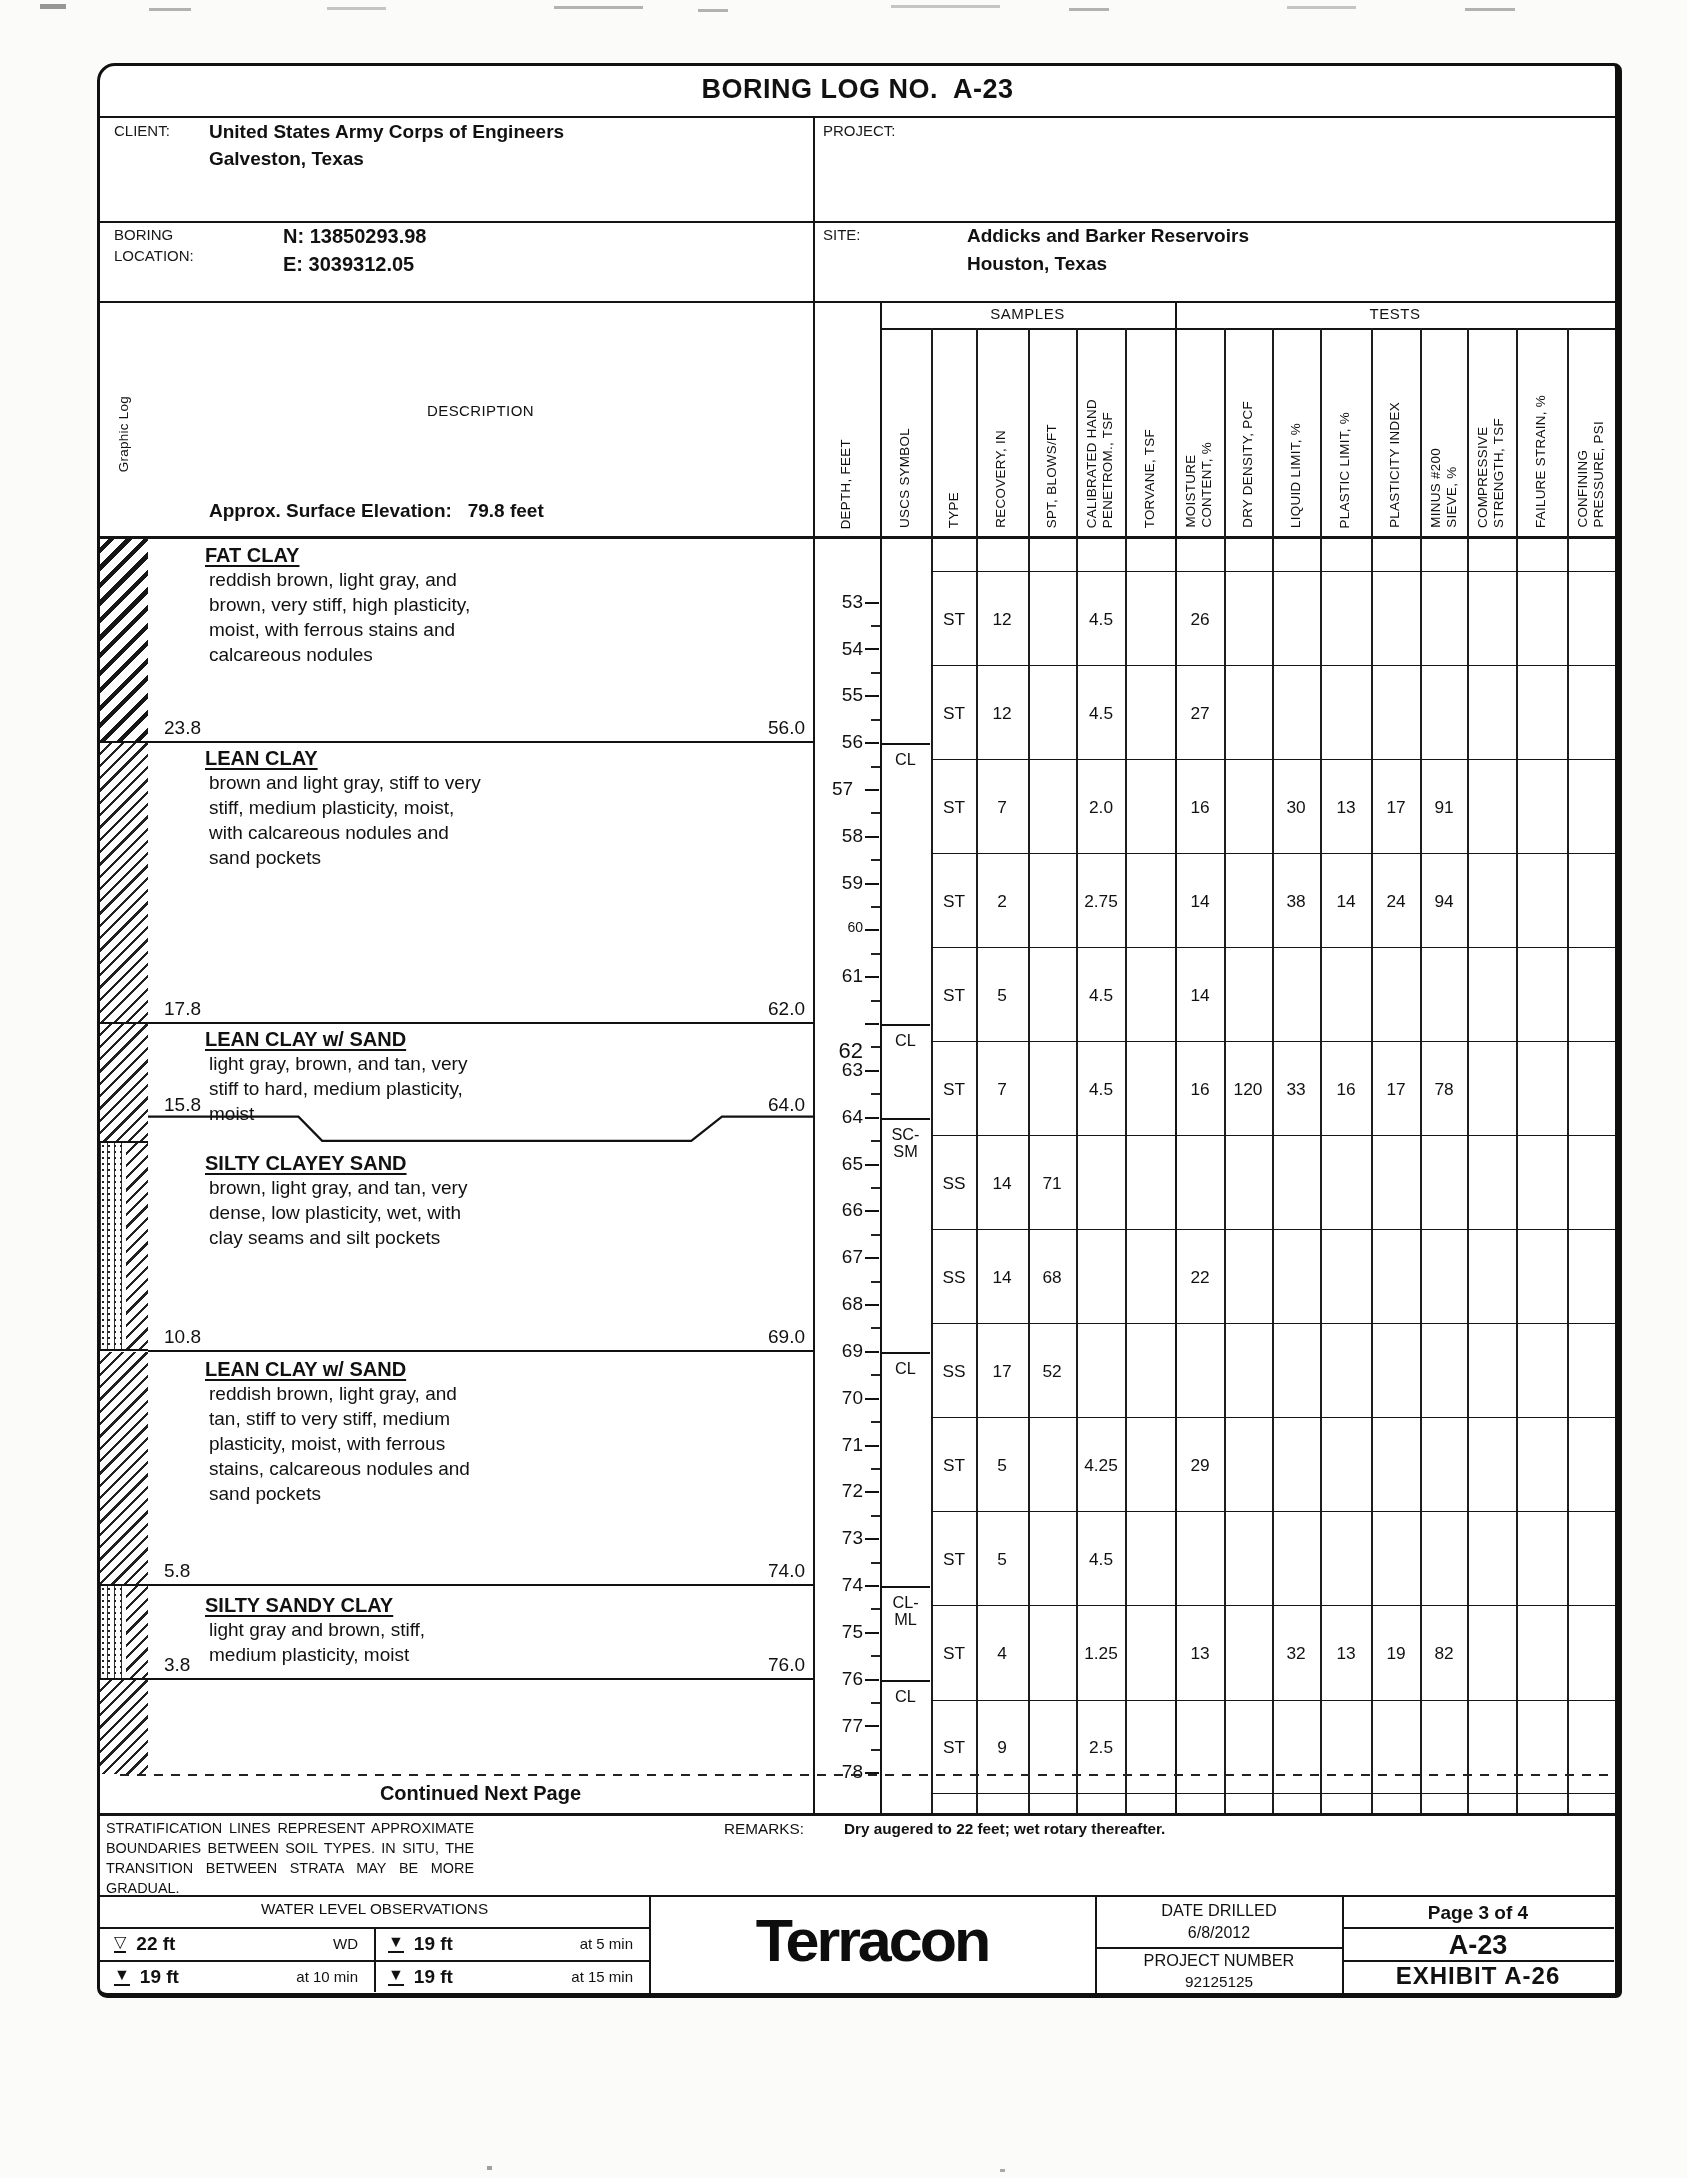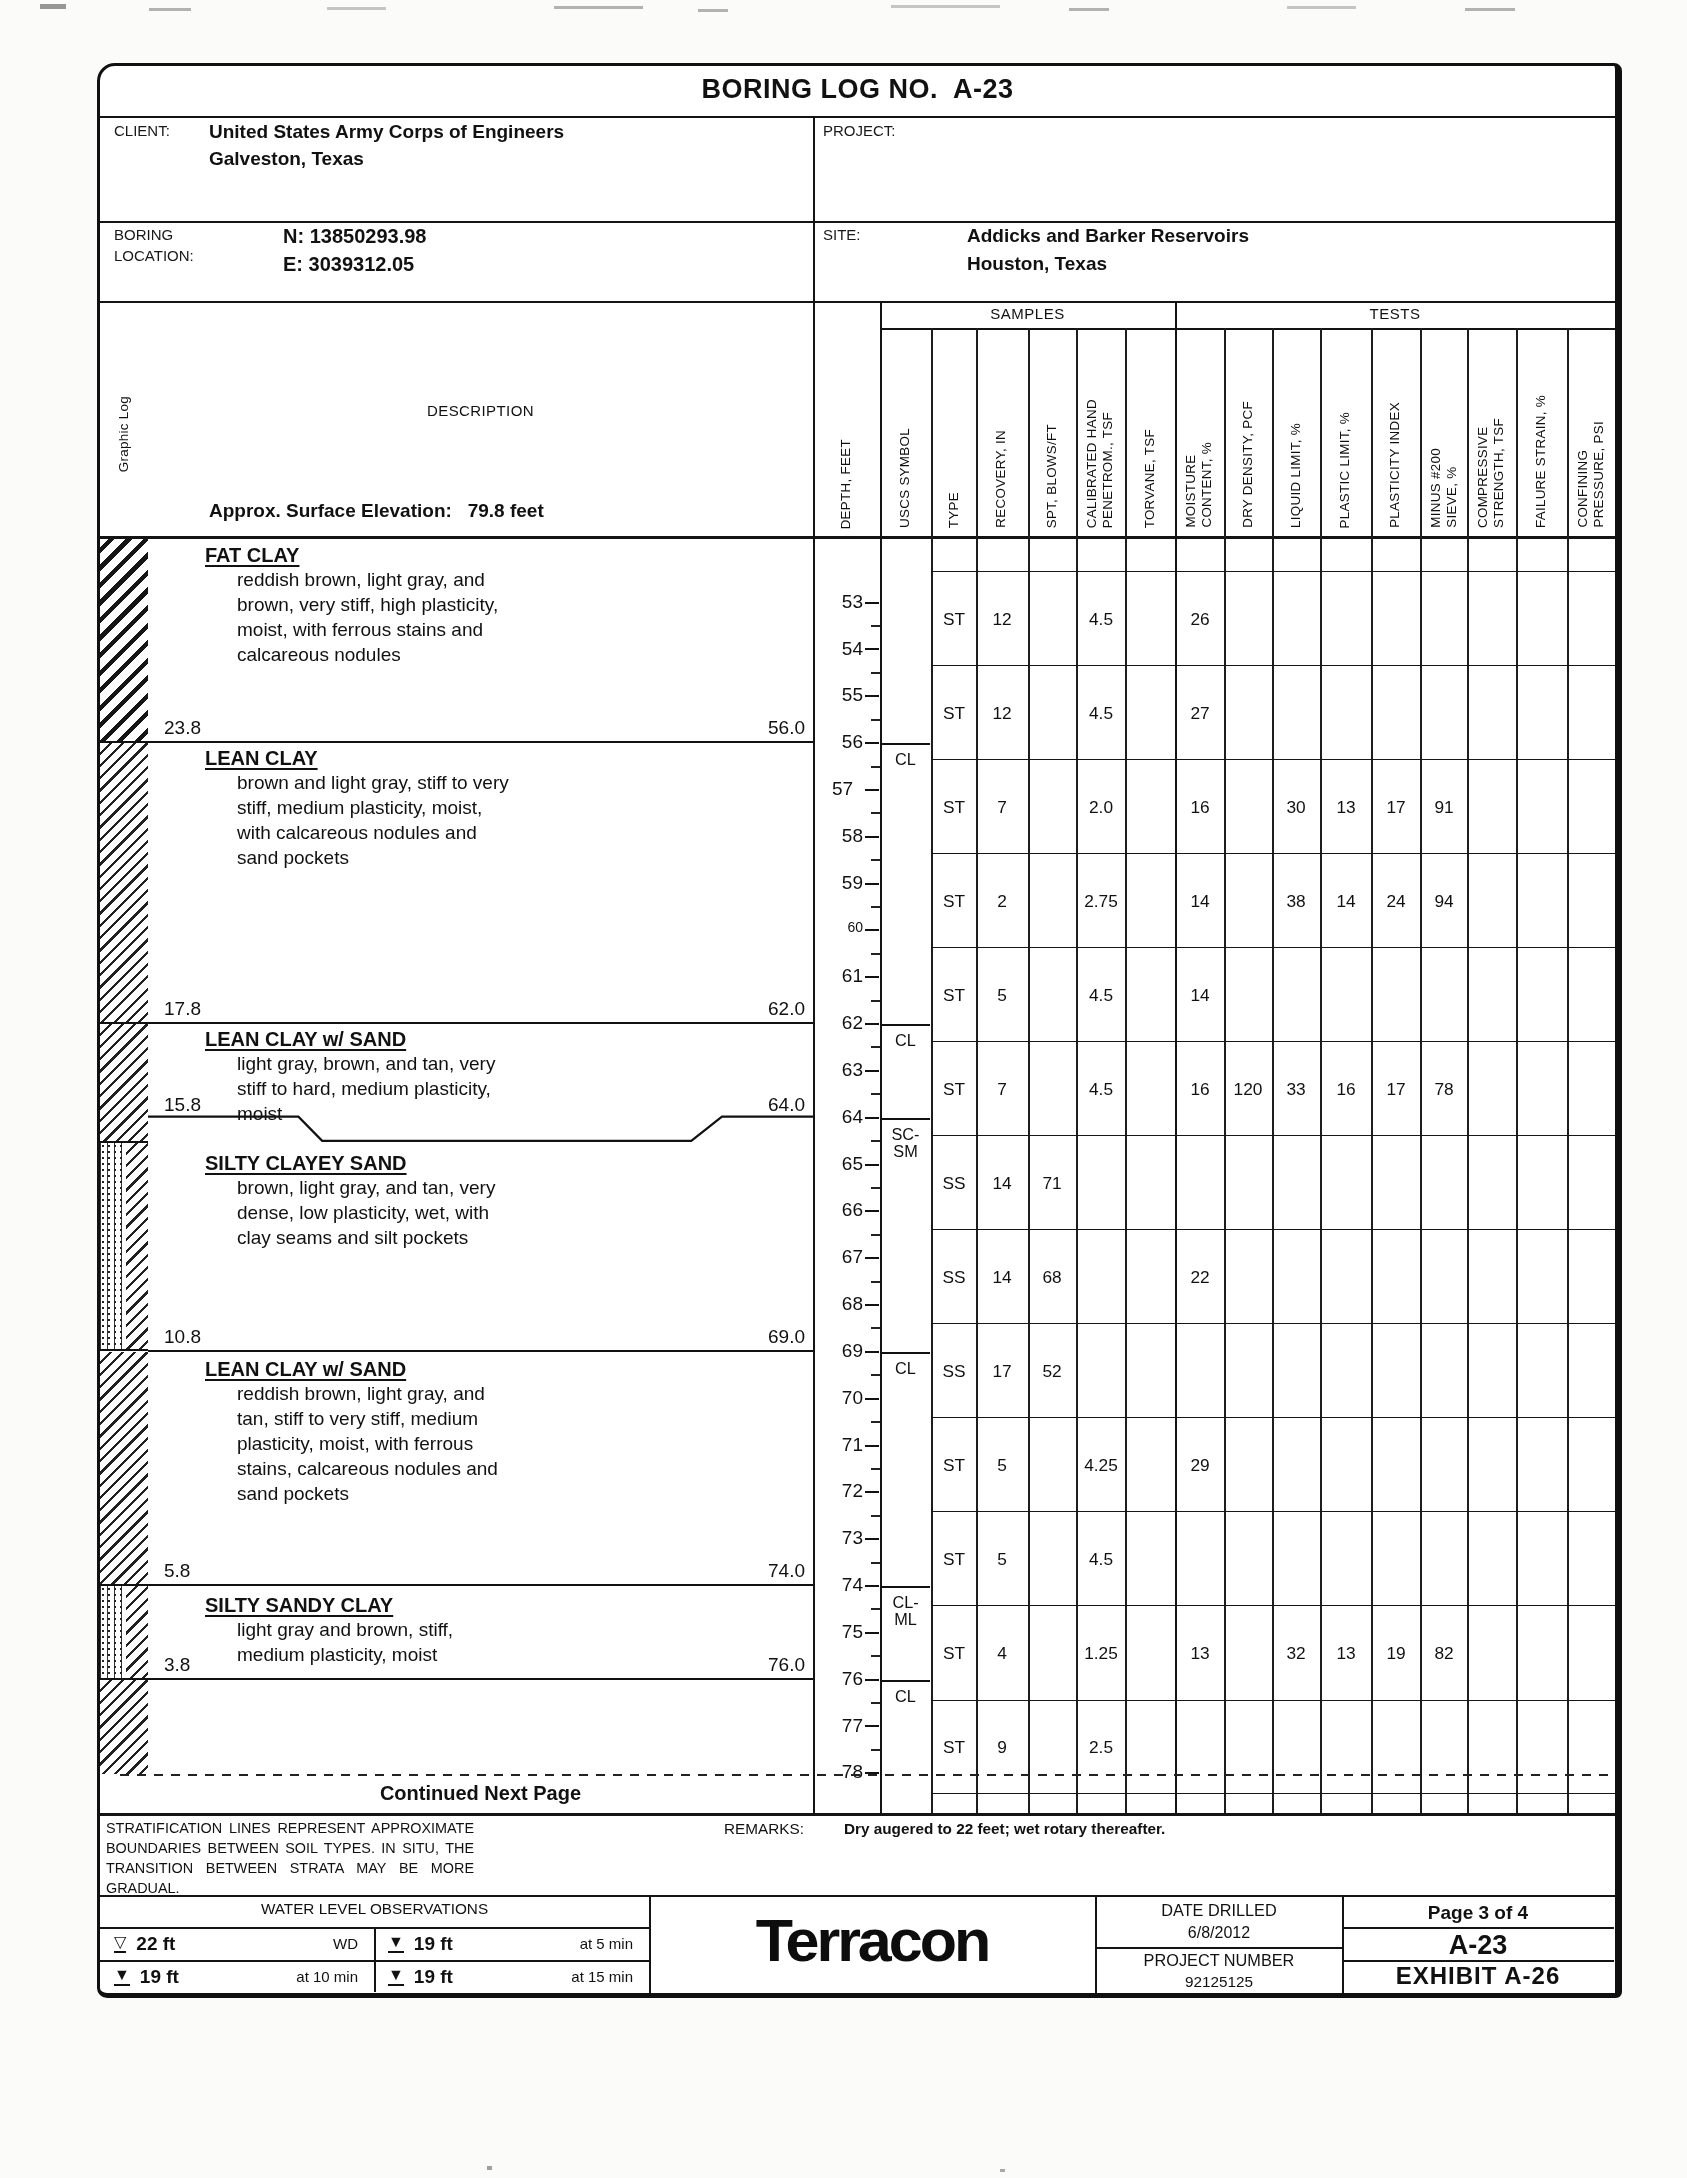--- a/index.html
+++ b/index.html
@@ -9,21 +9,21 @@
   .abs{position:absolute;}
   .title{left:0;top:8px;width:1515px;text-align:center;font-size:27px;font-weight:bold;letter-spacing:0.5px;white-space:pre;}
   .lbl{font-size:15px;color:#181818;}
   .val{font-size:19px;font-weight:bold;line-height:27px;}
   .rot{writing-mode:vertical-rl;transform:rotate(180deg);font-size:13.4px;line-height:1.2;white-space:pre-line;letter-spacing:0.3px;color:#101010;}
   .grp{font-size:15px;text-align:center;letter-spacing:0.5px;}
   .glA{background:repeating-linear-gradient(135deg,transparent 0 8px,#161616 8px 12.4px);}
   .glB{background:repeating-linear-gradient(135deg,transparent 0 6.4px,#202020 6.4px 8.7px);}
   .gl-dots{background-image:radial-gradient(circle,#222 0.9px,transparent 1.2px),repeating-linear-gradient(90deg,#333 0 1.3px,transparent 1.3px 7px);background-size:6px 6px,100% 100%;}
   .st{font-size:20px;font-weight:bold;text-decoration:underline;text-underline-offset:3px;margin-left:57px;}
-  .sd{font-size:19px;line-height:25px;margin-left:89px;white-space:pre-line;}
+  .sd{font-size:19px;line-height:25px;margin-left:61px;white-space:pre-line;}
   .num{font-size:19px;}
   .ws,.wf{font-size:16px;line-height:1;border-bottom:2.5px solid #111;padding-bottom:1px;margin-right:10px;}
   .noise{position:absolute;opacity:.55;background:#777;}
 </style>
 </head>
 <body>
 
 <div class="noise" style="left:40px;top:4px;width:26px;height:5px;background:#444;"></div>
 <div class="noise" style="left:149px;top:8px;width:42px;height:3px;"></div>
 <div class="noise" style="left:327px;top:7px;width:59px;height:3px;background:#999;"></div>
@@ -184,21 +184,21 @@
     <div style="position: absolute; left: 771px; top: 793px; width: 9px; height: 1.5px; background: rgb(34, 34, 34);"></div>
     <div style="position: absolute; left: 721px; top: 806px; width: 42px; text-align: right; font-size: 19px;">59</div>
     <div style="position: absolute; left: 765px; top: 817px; width: 14px; height: 2px; background: rgb(17, 17, 17);"></div>
     <div style="position: absolute; left: 771px; top: 840px; width: 9px; height: 1.5px; background: rgb(34, 34, 34);"></div>
     <div style="position: absolute; left: 721px; top: 853px; width: 42px; text-align: right; font-size: 14px;">60</div>
     <div style="position: absolute; left: 765px; top: 863px; width: 14px; height: 2px; background: rgb(17, 17, 17);"></div>
     <div style="position: absolute; left: 771px; top: 887px; width: 9px; height: 1.5px; background: rgb(34, 34, 34);"></div>
     <div style="position: absolute; left: 721px; top: 899px; width: 42px; text-align: right; font-size: 19px;">61</div>
     <div style="position: absolute; left: 765px; top: 910px; width: 14px; height: 2px; background: rgb(17, 17, 17);"></div>
     <div style="position: absolute; left: 771px; top: 934px; width: 9px; height: 1.5px; background: rgb(34, 34, 34);"></div>
-    <div style="position: absolute; left: 721px; top: 946px; width: 42px; text-align: right; font-size: 19px;">62</div>
+    <div style="position: absolute; left: 721px; top: 972px; width: 42px; text-align: right; font-size: 22px;">62</div>
     <div style="position: absolute; left: 765px; top: 957px; width: 14px; height: 2px; background: rgb(17, 17, 17);"></div>
     <div style="position: absolute; left: 771px; top: 980px; width: 9px; height: 1.5px; background: rgb(34, 34, 34);"></div>
     <div style="position: absolute; left: 721px; top: 993px; width: 42px; text-align: right; font-size: 19px;">63</div>
     <div style="position: absolute; left: 765px; top: 1004px; width: 14px; height: 2px; background: rgb(17, 17, 17);"></div>
     <div style="position: absolute; left: 771px; top: 1027px; width: 9px; height: 1.5px; background: rgb(34, 34, 34);"></div>
     <div style="position: absolute; left: 721px; top: 1040px; width: 42px; text-align: right; font-size: 19px;">64</div>
     <div style="position: absolute; left: 765px; top: 1051px; width: 14px; height: 2px; background: rgb(17, 17, 17);"></div>
     <div style="position: absolute; left: 771px; top: 1074px; width: 9px; height: 1.5px; background: rgb(34, 34, 34);"></div>
     <div style="position: absolute; left: 721px; top: 1087px; width: 42px; text-align: right; font-size: 19px;">65</div>
     <div style="position: absolute; left: 765px; top: 1098px; width: 14px; height: 2px; background: rgb(17, 17, 17);"></div>

